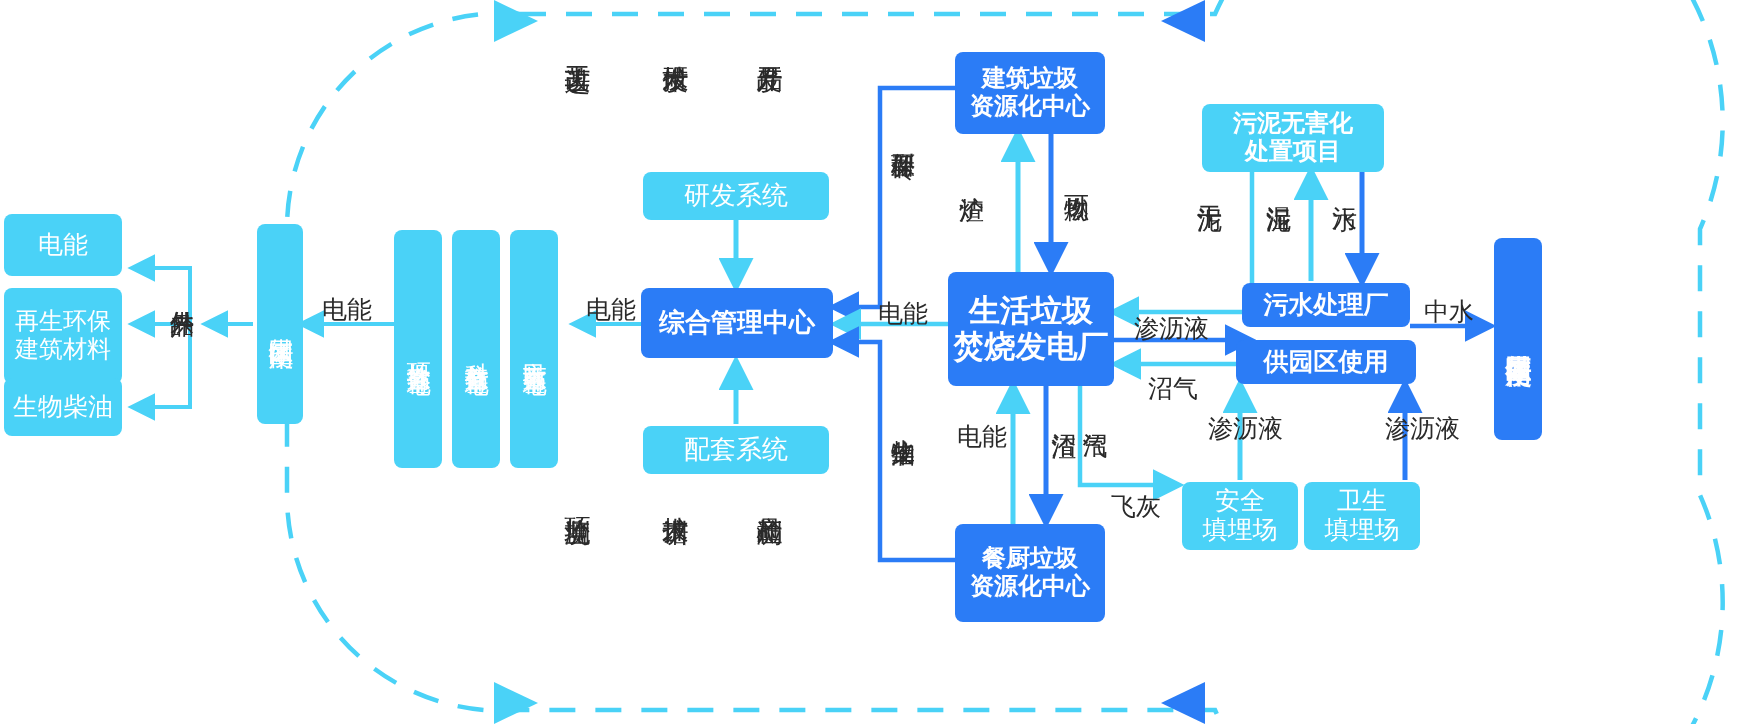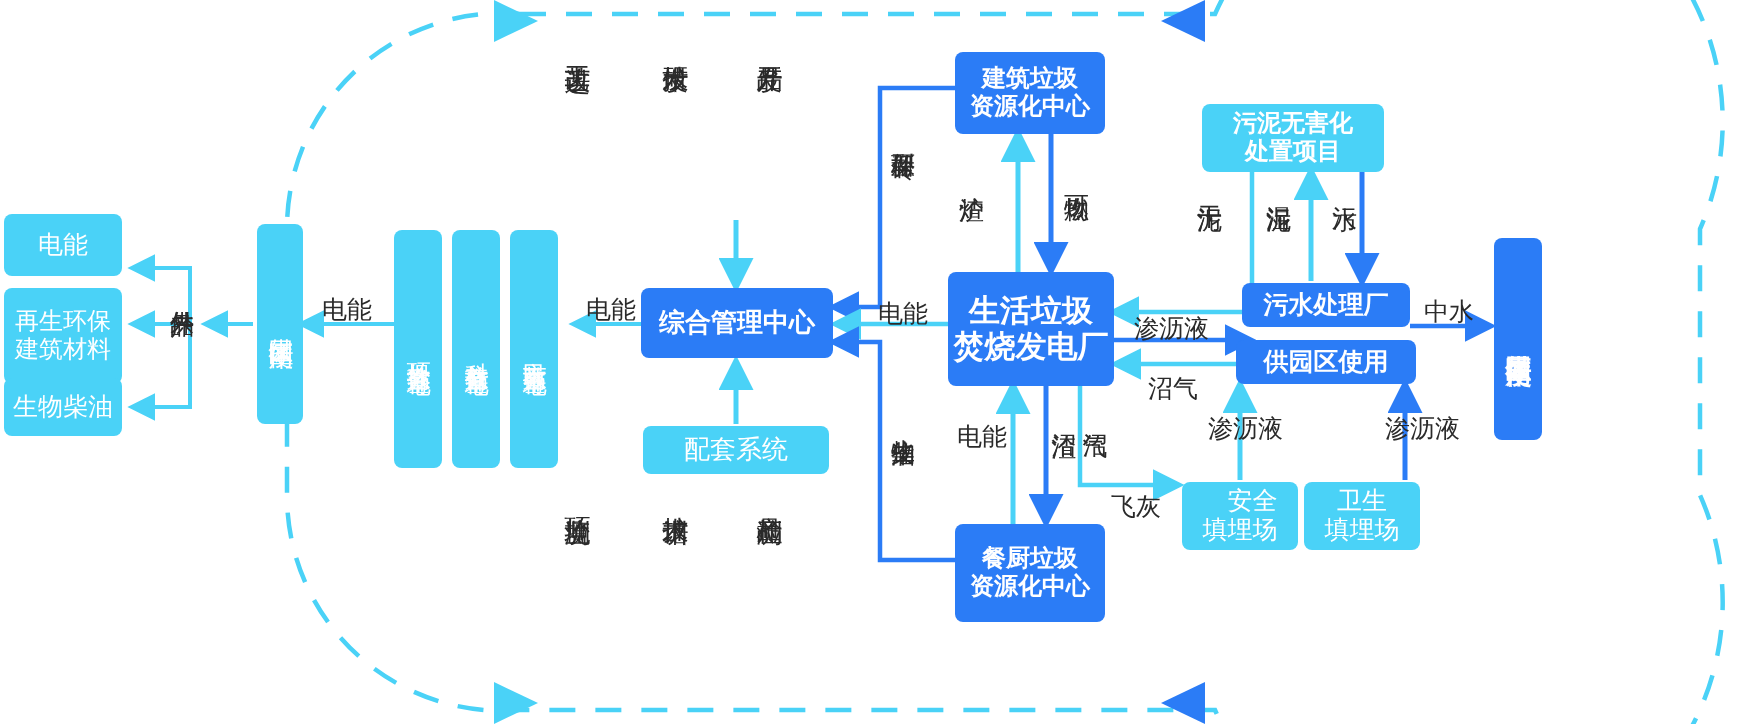--- a/index.html
+++ b/index.html
@@ -113,20 +113,23 @@
   <div class="node cyan vtext" style="left:510px;top:230px;width:48px;height:238px;font-size:24px;">
     <span>市民教育基地</span>
   </div>
 
   <div class="lbl" style="left:586px;top:296px;font-size:25px;">电能</div>
 
   <div class="lbl v" style="left:563px;top:45px;font-size:26px;">工艺改进</div>
   <div class="lbl v" style="left:661px;top:45px;font-size:26px;">技术研发</div>
   <div class="lbl v" style="left:755px;top:45px;font-size:26px;">产品开发</div>
 
+  <div class="node cyan" style="left:643px;top:172px;width:186px;height:48px;font-size:26px;">
+    <span>研发系统</span>
+  </div>
 
   <div class="node blue" style="left:641px;top:288px;width:192px;height:70px;font-size:26px;">
     <span>综合管理中心</span>
   </div>
 
   <div class="node cyan" style="left:643px;top:426px;width:186px;height:48px;font-size:26px;">
     <span>配套系统</span>
   </div>
 
   <div class="lbl v" style="left:563px;top:496px;font-size:26px;">环境监测</div>
@@ -178,21 +181,21 @@
     <span>供园区使用</span>
   </div>
 
   <div class="lbl" style="left:1134px;top:315px;font-size:25px;">渗沥液</div>
   <div class="lbl" style="left:1148px;top:375px;font-size:25px;">沼气</div>
 
   <div class="lbl" style="left:1208px;top:415px;font-size:25px;">渗沥液</div>
   <div class="lbl" style="left:1385px;top:415px;font-size:25px;">渗沥液</div>
 
   <div class="node cyan" style="left:1182px;top:482px;width:116px;height:68px;font-size:25px;white-space:pre-line;">
-    <span style="white-space:pre-line;text-align:right;">安全
+    <span style="white-space:pre-line;">安全
 填埋场</span>
   </div>
 
   <div class="node cyan" style="left:1304px;top:482px;width:116px;height:68px;font-size:25px;white-space:pre-line;">
     <span style="white-space:pre-line;">卫生
 填埋场</span>
   </div>
 
   <div class="lbl" style="left:1424px;top:298px;font-size:25px;">中水</div>
 

